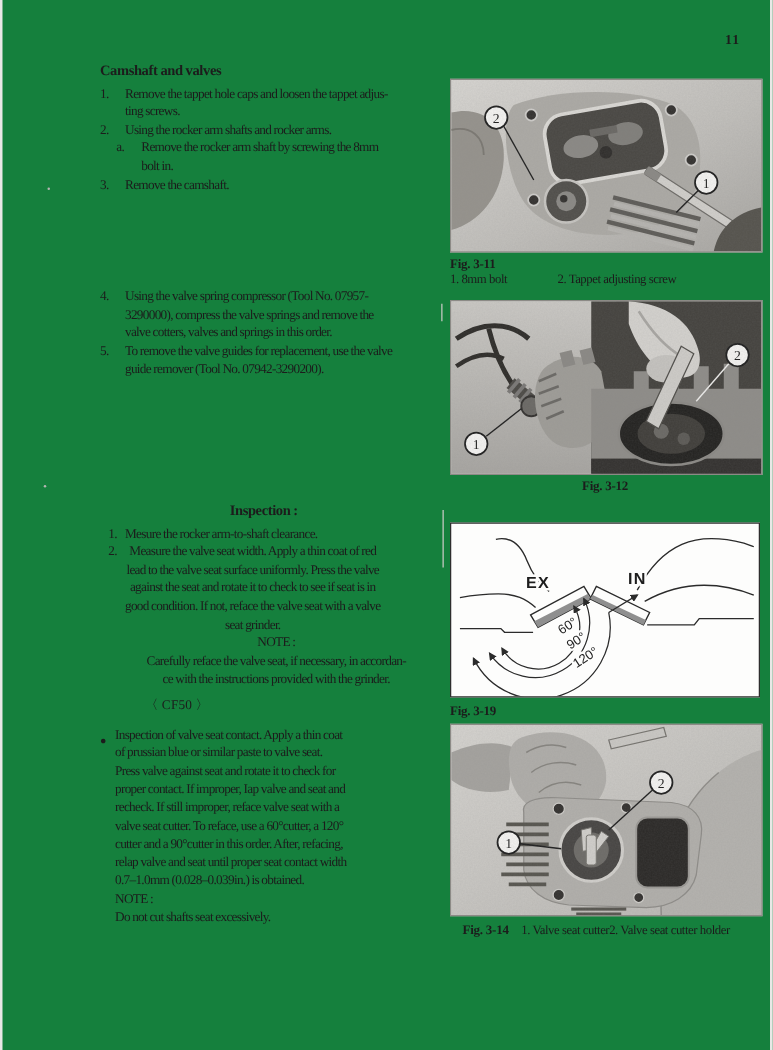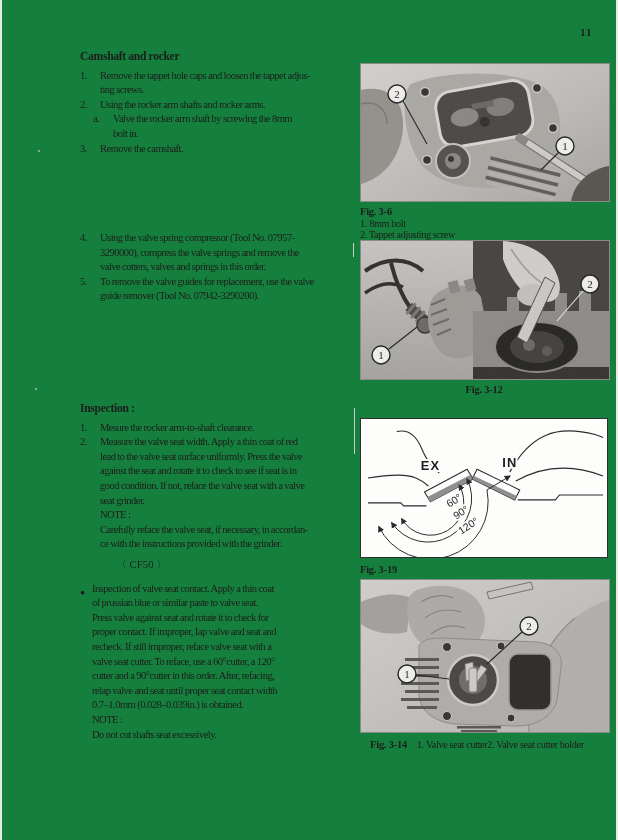--- a/index.html
+++ b/index.html
@@ -19,49 +19,49 @@
   .noteblock{margin-left:20px;}
   .cf50label{margin-left:36px;margin-bottom:9px;letter-spacing:0.2px;}
   .bulletrow{display:flex;align-items:flex-start;}
   .bulletrow .bullet{flex:none;width:12px;font-size:8.5px;padding-top:3px;}
   .noteblock2{margin-left:12px;}
   
   .fig{position:absolute;left:358px;width:248px;}
   .photo{display:block;width:248px;border:1px solid #8c8a86;background:#c6c4c0;}
   .diagrambox{display:block;width:246px;border:1.2px solid #2e2e2e;background:#fdfdfc;}
   .figlabel{font-weight:bold;font-size:10.4px;letter-spacing:-0.2px;}
-  .figcap{display:flex;font-size:10.2px;letter-spacing:-0.35px;margin-top:1px;flex-direction:column;}
+  .figcap{display:flex;font-size:10.2px;letter-spacing:-0.35px;margin-top:1px;}
   .figcap .c1{flex:none;width:86px;}
   .fig14cap{display:flex;font-size:10.2px;letter-spacing:-0.35px;text-align:center;}
   .fig14cap .figlabel{flex:none;width:57px;}
   .fig14cap .stack{display:flex;flex-direction:row;}
   .artifact{position:absolute;background:#c9c9c6;}
   .speck{position:absolute;width:2px;height:2px;background:#b5b5b2;border-radius:50%;}
 </style>
 </head>
 <body>
 
 <div class="page">
 
   <div class="pagenum">11</div>
 
   <div class="lblock" style="top:50px;">
-    <div class="lhead">Camshaft and rocker</div>
+    <div class="lhead">Camshaft and valves</div>
     <div class="item">
       <span class="num">1.</span>
       <span class="txt">Remove the tappet hole caps and loosen the tappet adjus-
 ting screws.</span>
     </div>
     <div class="item">
       <span class="num">2.</span>
       <span class="txt">Using the rocker arm shafts and rocker arms.</span>
     </div>
     <div class="item sub">
       <span class="num">a.</span>
-      <span class="txt">Valve the rocker arm shaft by screwing the 8mm
+      <span class="txt">Remove the rocker arm shaft by screwing the 8mm
 bolt in.</span>
     </div>
     <div class="item">
       <span class="num">3.</span>
       <span class="txt">Remove the camshaft.</span>
     </div>
   </div>
 
   <div class="lblock" style="top:231px;">
     <div class="item">
@@ -70,21 +70,21 @@
 3290000),  compress the valve springs and remove the
 valve cotters, valves and springs in this order.</span>
     </div>
     <div class="item">
       <span class="num">5.</span>
       <span class="txt">To remove the valve guides for replacement, use the valve
 guide remover (Tool No. 07942-3290200).</span>
     </div>
   </div>
 
-  <div class="lblock" style="top:402px;">
+  <div class="lblock" style="top:402px;text-align:center;">
     <div class="lhead">Inspection :</div>
     <div class="item">
       <span class="num">1.</span>
       <span class="txt">Mesure the rocker arm-to-shaft clearance.</span>
     </div>
     <div class="item">
       <span class="num">2.</span>
       <span class="txt">Measure the valve seat width.  Apply a thin coat of red
 lead to the valve seat surface uniformly.  Press the valve
 against the seat and rotate it to check to see if seat is in
@@ -177,21 +177,21 @@
         <text x="36" y="34" text-anchor="middle" font-size="11" fill="#1c1c1c">2</text>
       </g>
       <g>
         <line x1="198" y1="88" x2="180" y2="106" stroke="#1e1e1e" stroke-width="1.1"></line>
         <circle cx="204" cy="82" r="9" fill="#f6f5f3" stroke="#1e1e1e" stroke-width="1.4"></circle>
         <text x="204" y="86" text-anchor="middle" font-size="11" fill="#1c1c1c">1</text>
       </g>
       <rect width="248" height="137" filter="url(#gr11)" opacity="0.35"></rect>
     </svg>
     <div style="margin-top:4px;">
-      <div class="figlabel">Fig. 3-6</div>
+      <div class="figlabel">Fig. 3-11</div>
       <div class="figcap">
         <span class="c1">1. 8mm bolt</span>
         <span>2. Tappet adjusting screw</span>
       </div>
     </div>
   </div>
 
   <div class="fig" style="top:240px;">
     <svg class="photo" viewBox="0 0 248 138" height="138" role="img">
       <defs>

